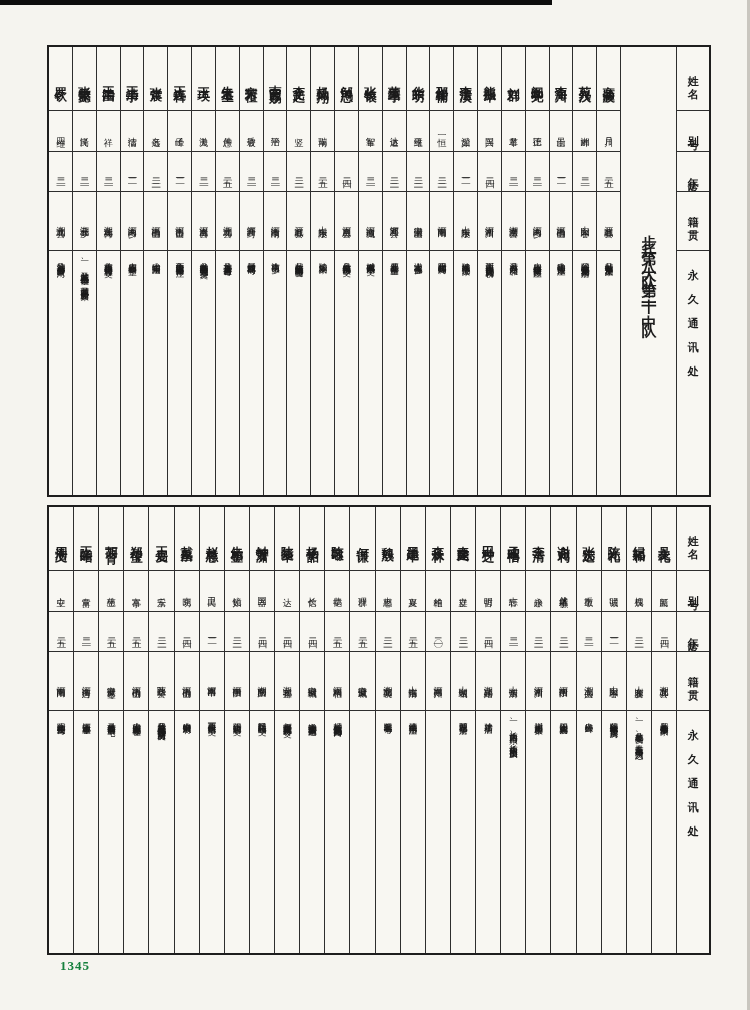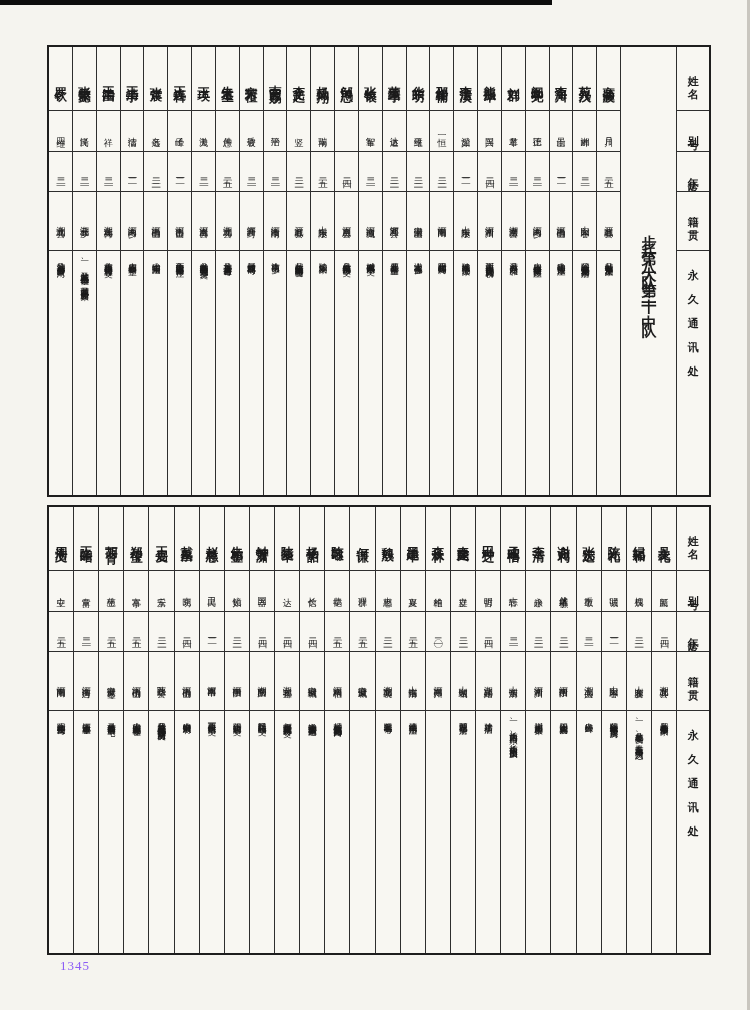--- a/index.html
+++ b/index.html
@@ -58,21 +58,21 @@
   .h-native .h-label{letter-spacing:14px;}
   .h-addr .h-label{letter-spacing:24px;padding-top:4px;}
 
   .unit-title{
     writing-mode:vertical-rl;text-orientation:upright;
     font-size:15px;font-weight:700;letter-spacing:8px;
   }
 
   .page-number{
     position:absolute;left:60px;top:958px;
-    font-size:13px;letter-spacing:1px;color:#8b5cf6;
+    font-size:13px;letter-spacing:1px;color:#15803d;font-weight:bold;
   }
 </style>
 </head>
 <body>
 
 <div class="scan-bar-top"></div>
 <div class="scan-edge-right"></div>
 
 <div class="roster t-top">
   <div class="col header-col">

